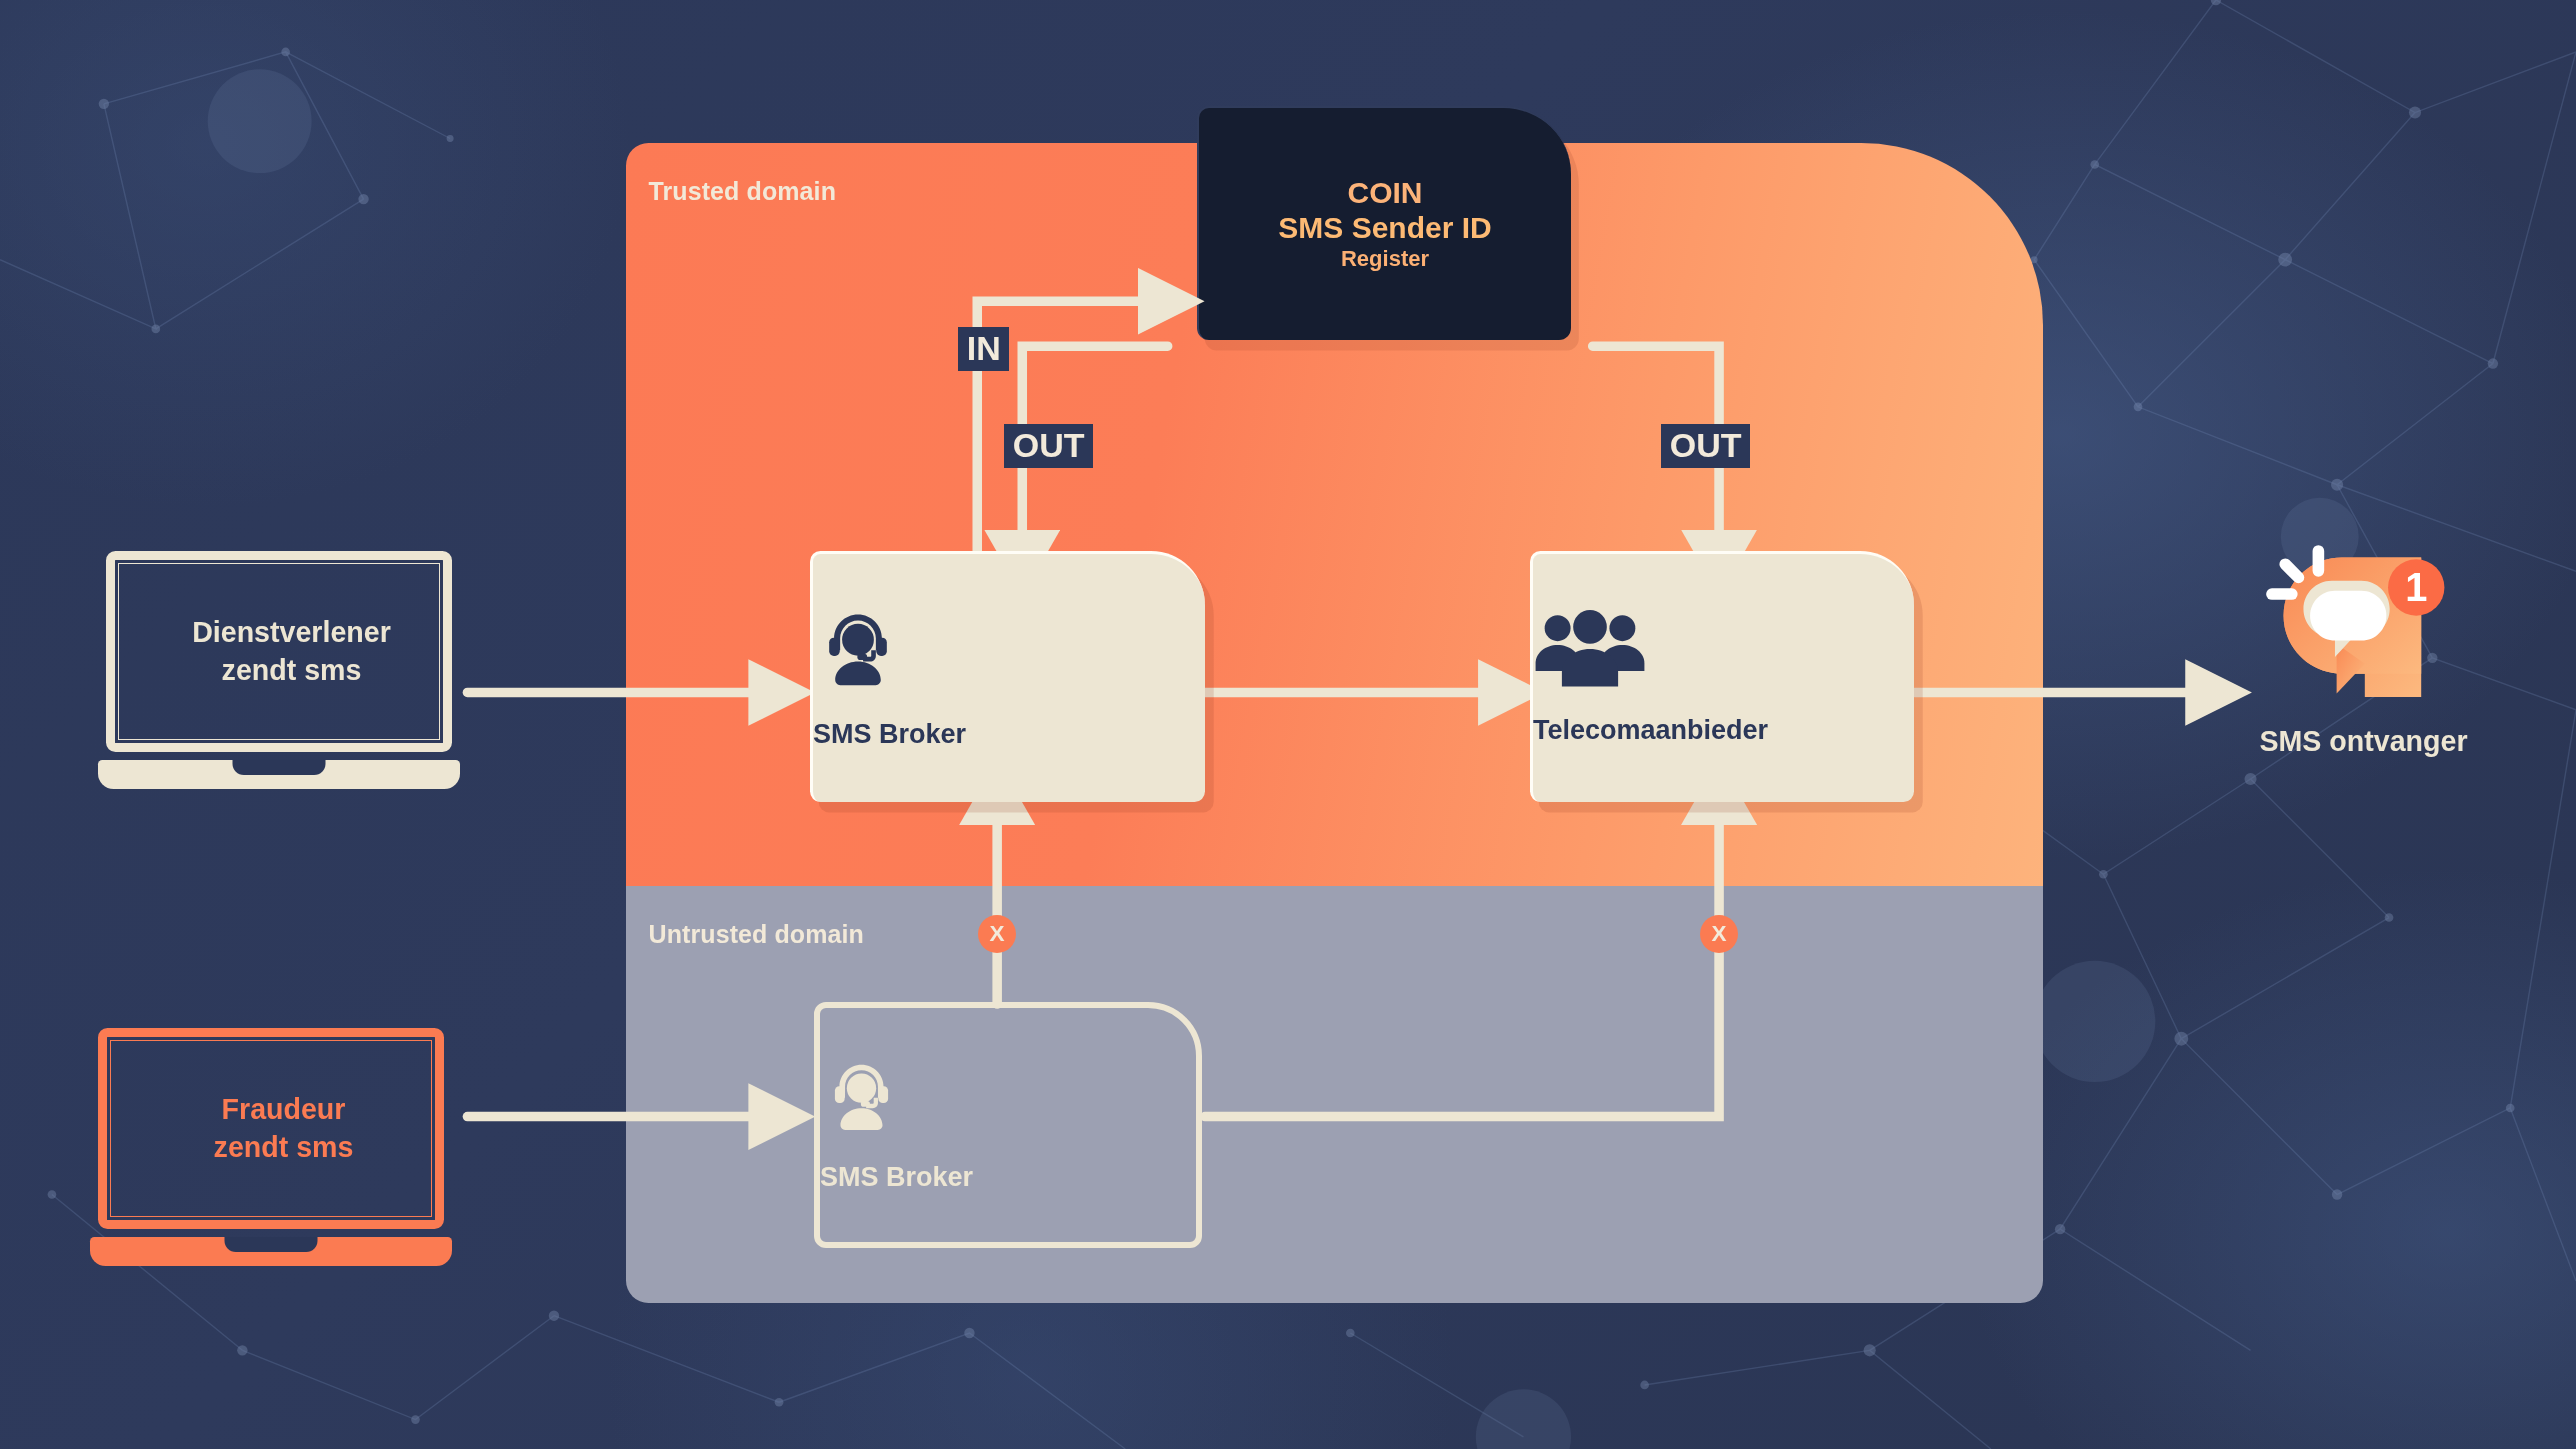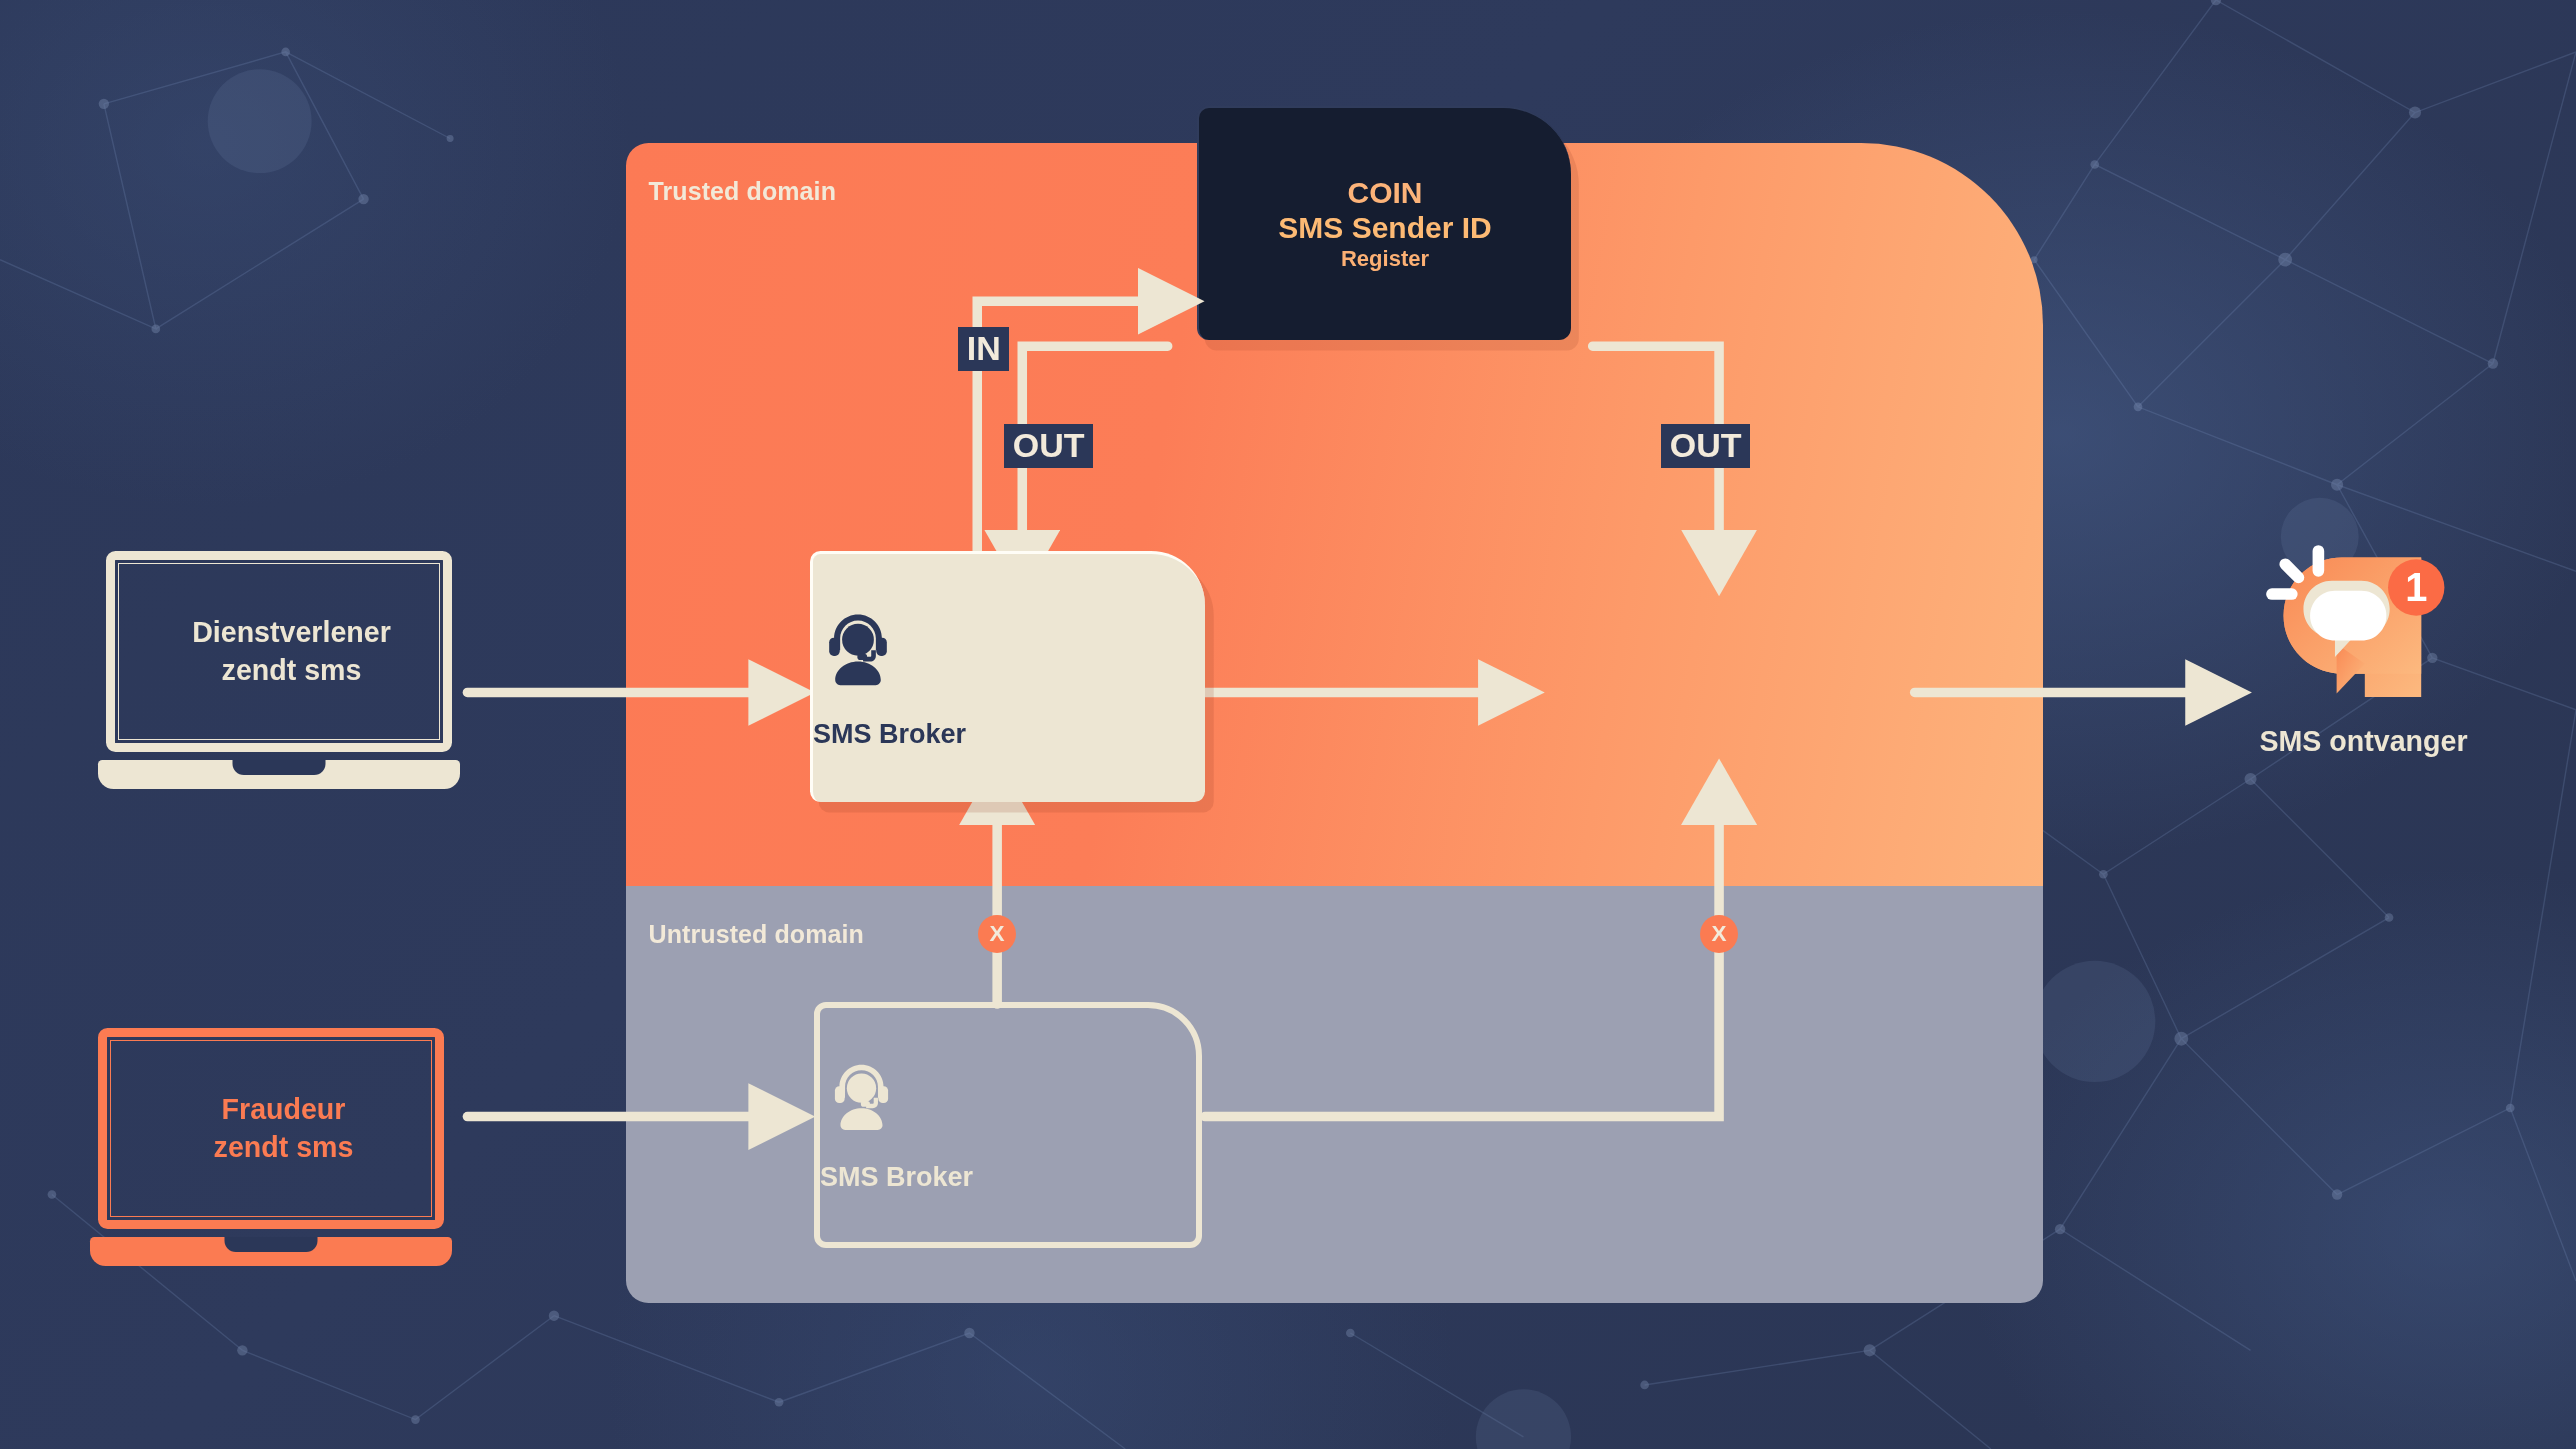--- a/index.html
+++ b/index.html
@@ -262,20 +262,33 @@
         <rect x="45" y="22.5" width="7.5" height="13" rx="3.3"></rect>
         <circle cx="32" cy="24" r="11.3"></circle>
         <path d="M44.7 31.4v4.1c0 2.2-1.8 4-4 4h-5.1v-3.4h5.1c.4 0 .7-.3.7-.6v-4.1z"></path>
         <rect x="31.5" y="34" width="7" height="4.4" rx="2.2"></rect>
         <path d="M32 39.5c-8.9 0-16.2 5.9-16.2 13.2 0 2 1.6 3.6 3.6 3.6h25.2c2 0 3.6-1.6 3.6-3.6 0-7.3-7.3-13.2-16.2-13.2z"></path>
       </g>
     </svg>
     <div class="card-label">SMS Broker</div>
   </div>
 
+  <div class="card card-solid" style="left:1530px; top:551px; width:384px; height:251px;">
+    <svg class="card-icon" width="114" height="83" viewBox="0 0 88 62">
+      <g fill="#2b3758">
+        <circle cx="19" cy="13" r="10"></circle>
+        <path d="M19 26C9.6 26 2 32.2 2 39.9V46h34v-6.1C36 32.2 28.4 26 19 26z"></path>
+        <circle cx="69" cy="13" r="10"></circle>
+        <path d="M69 26c-9.4 0-17 6.2-17 13.9V46h34v-6.1C86 32.2 78.4 26 69 26z"></path>
+        <circle cx="44" cy="12" r="13"></circle>
+        <path d="M44 29c-12 0-21.7 7.9-21.7 17.6V58h43.4V46.6C65.7 36.9 56 29 44 29z"></path>
+      </g>
+    </svg>
+    <div class="card-label">Telecomaanbieder</div>
+  </div>
 
   <div class="card card-outline" style="left:814px; top:1002px; width:388px; height:246px;">
     <svg class="card-icon" width="83" height="83" viewBox="0 0 64 64">
       <g fill="#ede6d3">
         <path d="M32 6C22.6 6 15 13.6 15 23v5.4a3 3 0 0 0 3 3h1.3V23c0-7 5.7-12.7 12.7-12.7S44.7 16 44.7 23v8.4H46a3 3 0 0 0 3-3V23C49 13.6 41.4 6 32 6z"></path>
         <rect x="11.5" y="22.5" width="7.5" height="13" rx="3.3"></rect>
         <rect x="45" y="22.5" width="7.5" height="13" rx="3.3"></rect>
         <circle cx="32" cy="24" r="11.3"></circle>
         <path d="M44.7 31.4v4.1c0 2.2-1.8 4-4 4h-5.1v-3.4h5.1c.4 0 .7-.3.7-.6v-4.1z"></path>
         <rect x="31.5" y="34" width="7" height="4.4" rx="2.2"></rect>

